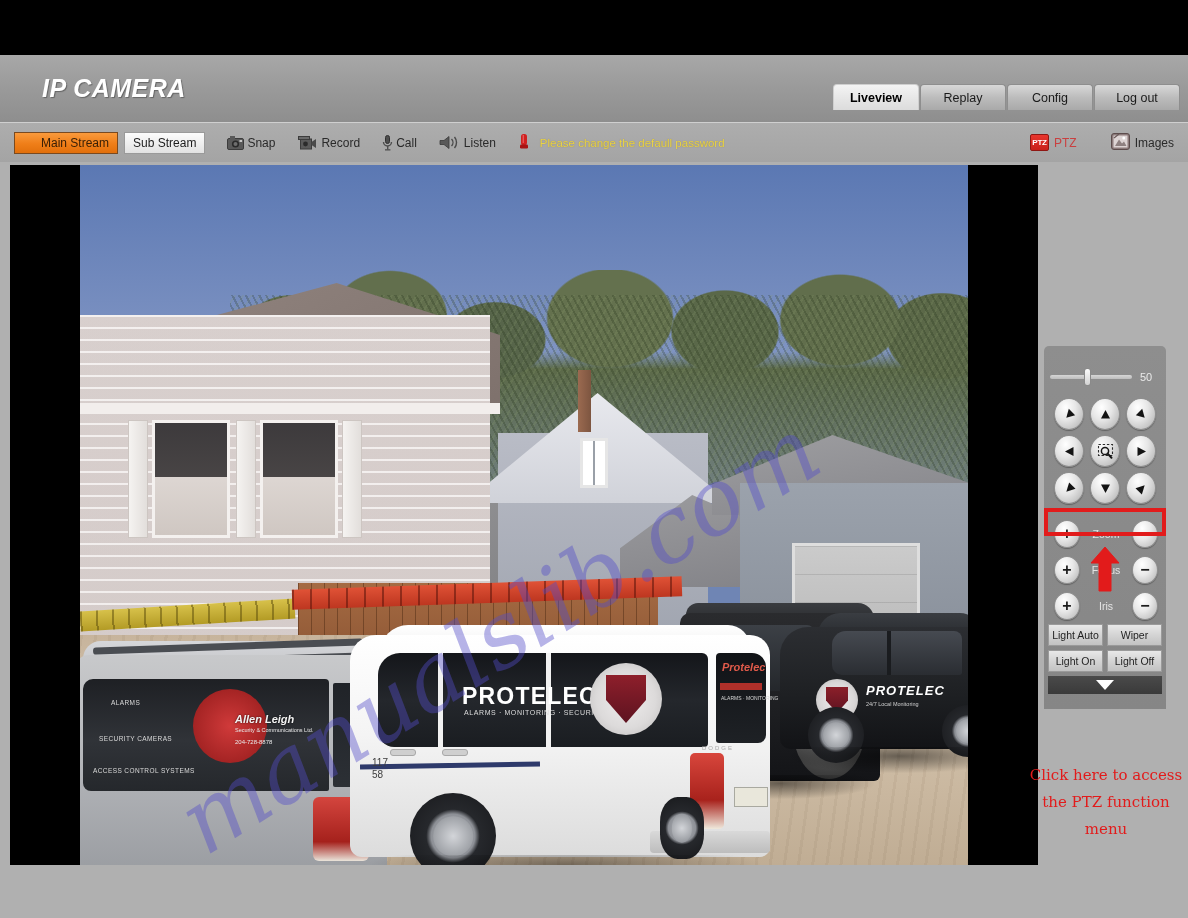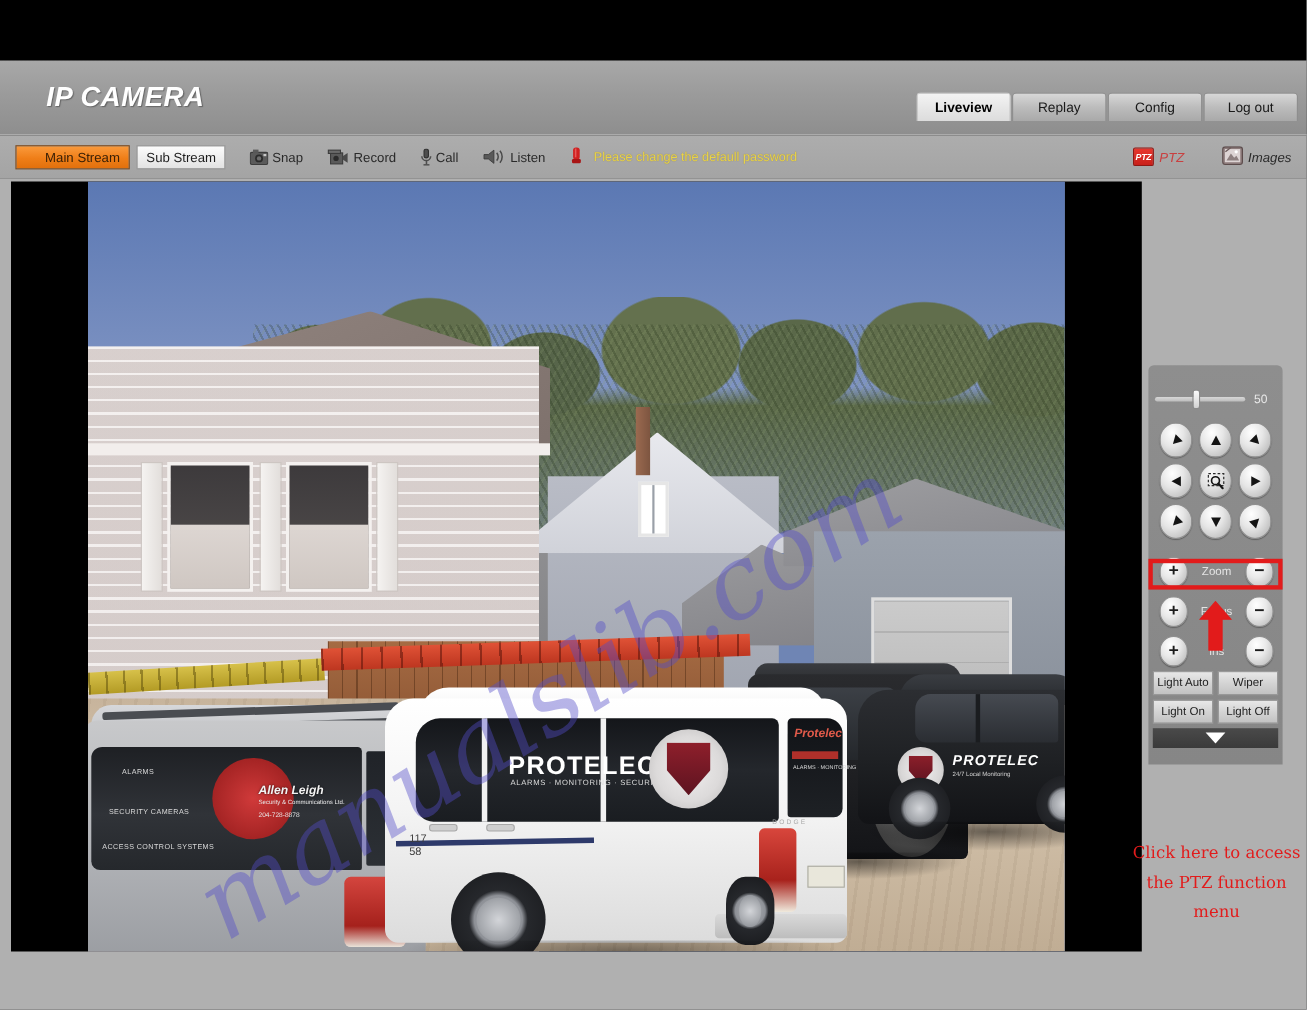--- a/index.html
+++ b/index.html
@@ -102,21 +102,20 @@
   }
   #right-tools {
     position: absolute; right: 14px; top: 0;
     height: 39px;
     display: flex; align-items: center; gap: 26px;
   }
   .rtool {
     display: flex; align-items: center; gap: 5px;
     font-size: 12px; cursor: pointer;
     white-space: nowrap;
-    font-style: italic;
   }
   .rtool.ptz-on { color: #c94040; }
   .rtool.img { color: #2a2a2a; padding-left: 8px; }
   .ptz-badge {
     width: 19px; height: 17px;
     background: linear-gradient(180deg, #e8362e 0%, #c9201a 100%);
     border: 1px solid #8f1713;
     border-radius: 2px;
     color: #fff; font-size: 8px; font-weight: bold;
     display: flex; align-items: center; justify-content: center;
@@ -553,21 +552,21 @@
     font-style: italic;
     font-size: 92px;
     white-space: nowrap;
     transform: rotate(-32deg);
     transform-origin: left top;
   }
   #wm1 { left: 80px; top: 620px; }
 
   
   #ptz-panel {
-    position: absolute; left: 1044px; top: 170px;
+    position: absolute; left: 1044px; top: 184px;
     width: 122px; height: 363px;
     background: linear-gradient(180deg, #8e8e8e 0%, #868686 100%);
     border-radius: 5px 5px 0 0;
   }
   #speed-row {
     position: absolute; left: 6px; top: 22px;
     width: 112px; height: 18px;
     display: flex; align-items: center;
   }
   #speed-track {

